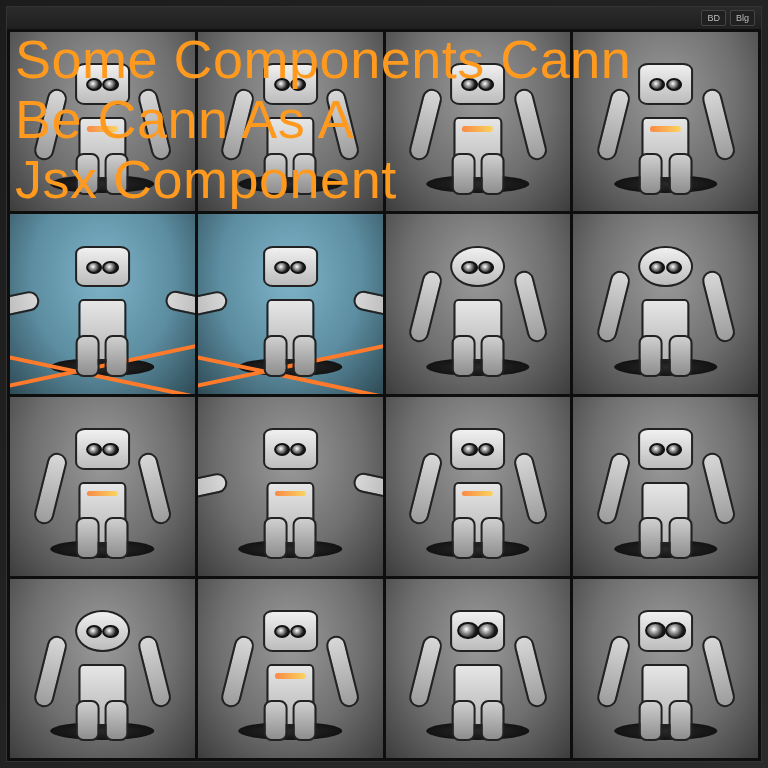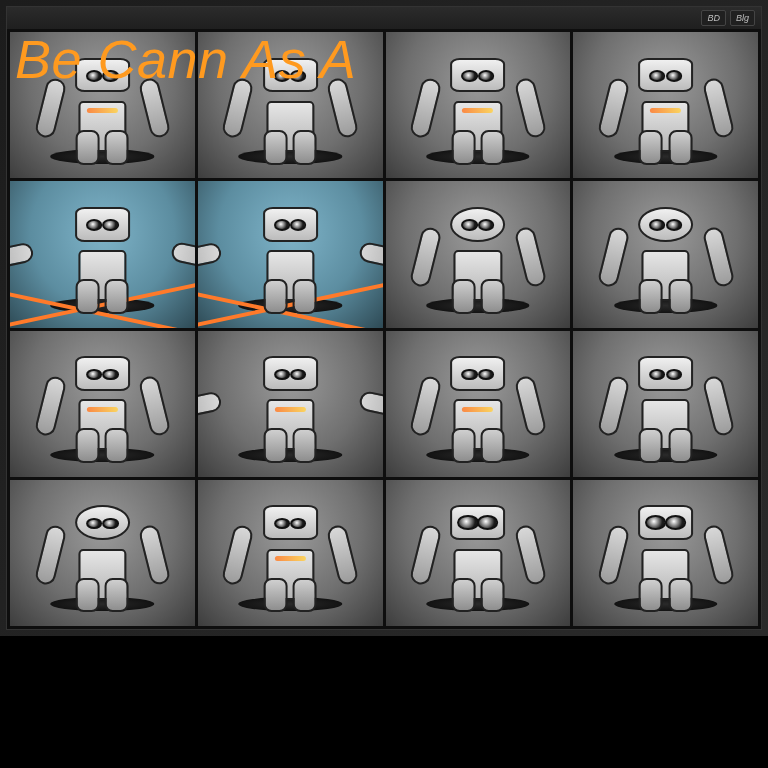--- a/index.html
+++ b/index.html
@@ -1,16 +1,16 @@
 <!DOCTYPE html>
 <html><head>
 <meta charset="utf-8">
 <style>
   html,body{margin:0;padding:0;width:768px;height:768px;overflow:hidden;background:#000;font-family:Arial,Helvetica,sans-serif;}
-  .frame{position:relative;width:768px;height:636px;background:linear-gradient(135deg,#1c1c1c 0%,#2a2a2a 100%);font-style:italic;}
+  .frame{position:relative;width:768px;height:768px;background:linear-gradient(135deg,#1c1c1c 0%,#2a2a2a 100%);}
   .inner{position:absolute;inset:6px 6px 6px 6px;background:#111;border:1px solid #333;}
   .topbar{position:absolute;top:0;left:0;right:0;height:22px;background:linear-gradient(#2b2b2b,#1f1f1f);display:flex;align-items:center;padding:0 6px;box-sizing:border-box;font-size:9px;color:#bdbdbd;}
   .topbar .sp{flex:1;}
   .tbtn{border:1px solid #444;background:#202020;padding:1px 5px;margin-left:4px;border-radius:2px;line-height:12px;}
   .grid{position:absolute;top:22px;left:0;right:0;bottom:0;display:grid;grid-template-columns:repeat(4,1fr);grid-template-rows:repeat(4,1fr);gap:3px;padding:3px;box-sizing:border-box;background:#0e0e0e;}
   .cell{position:relative;background:radial-gradient(ellipse at 50% 35%,#9a9a9a 0%,#6f6f6f 55%,#3d3d3d 100%);overflow:hidden;}
   .cell.blue{background:radial-gradient(ellipse at 50% 35%,#7fb4c9 0%,#5c8da0 55%,#2e4a55 100%);}
   .plinth{position:absolute;left:50%;bottom:10%;width:56%;height:10%;transform:translateX(-50%);background:radial-gradient(ellipse at center,#2a2a2a 0%,#111 75%);border-radius:50%;}
   .bot{position:absolute;left:50%;bottom:18%;transform:translateX(-50%);width:60%;height:62%;}
   .body{position:absolute;left:50%;bottom:0;transform:translateX(-50%);width:40%;height:52%;border-radius:10% 10% 14% 14%;background:linear-gradient(180deg,#e6e6e6,#b5b5b5);border:2px solid #222;}
@@ -281,17 +281,19 @@
             </div>
             <div class="arm l"></div>
             <div class="arm r"></div>
             <div class="leg l"></div>
             <div class="leg r"></div>
           </div>
         </div>
       </div>
 
     <div class="headline">
+      <div>Some Components Cann</div>
       <div>Be Cann As A</div>
+      <div>Jsx Component</div>
     </div>
 
   </div>
 </div>
 
 </body></html>

